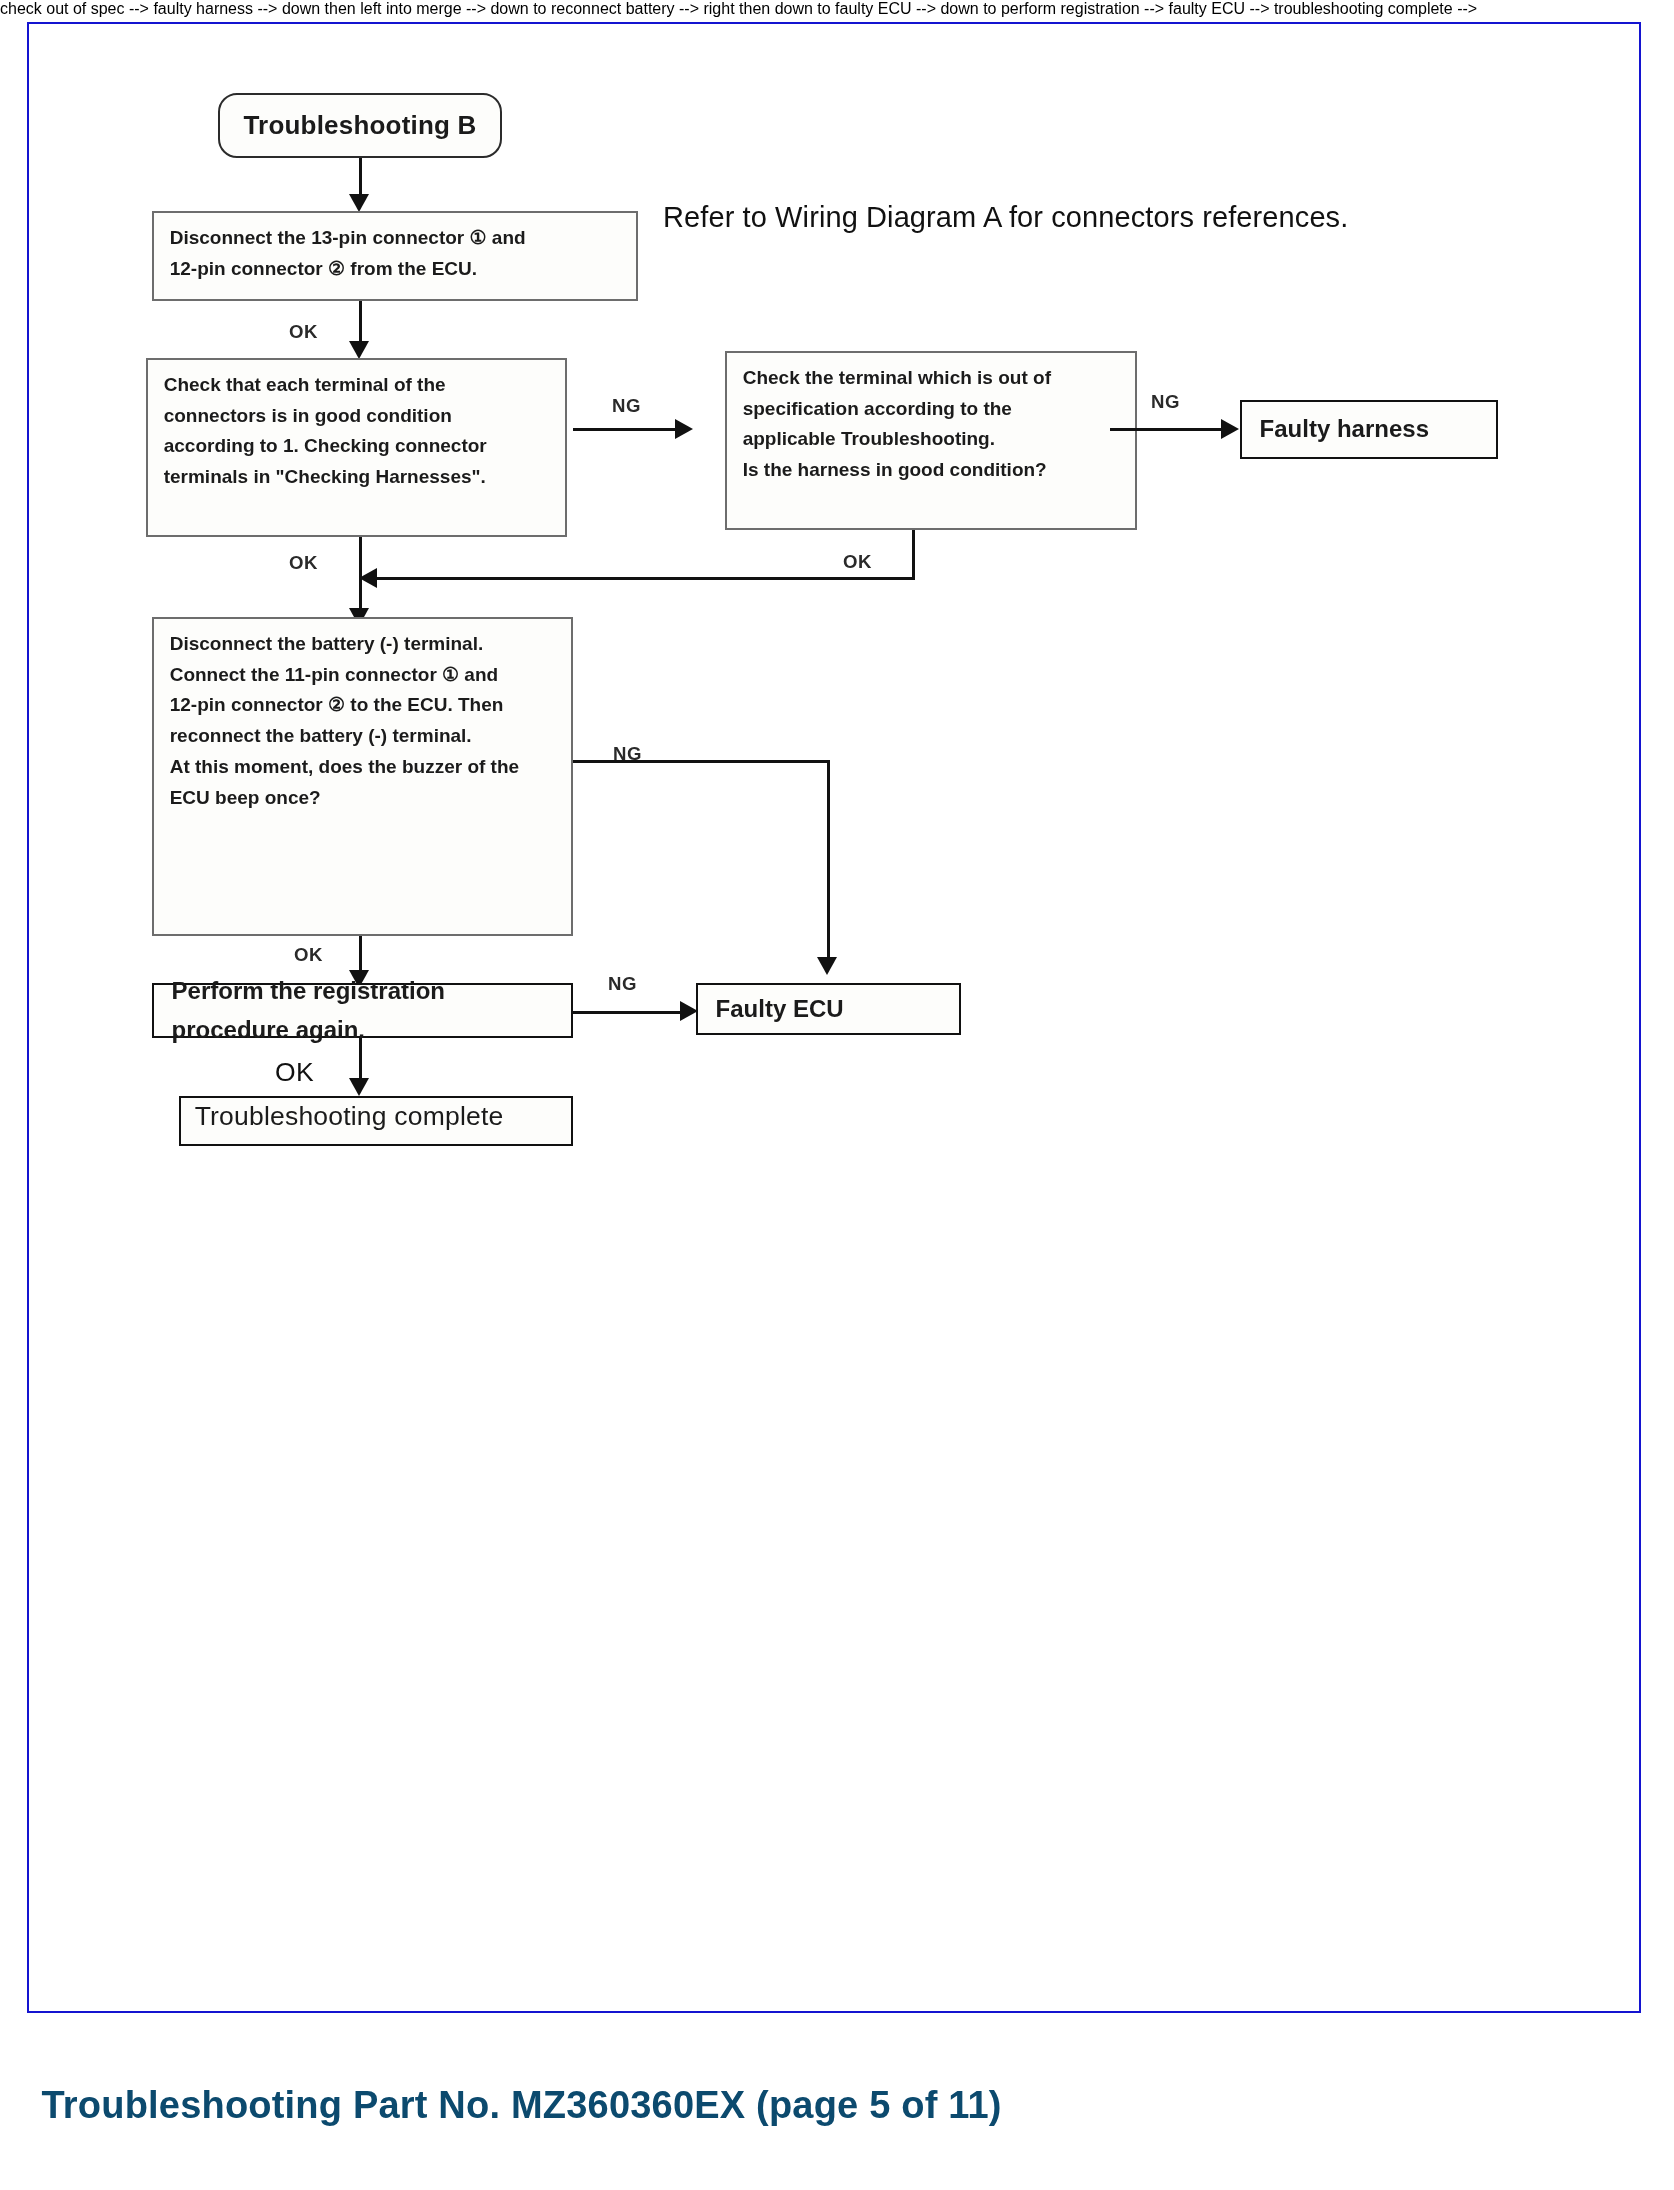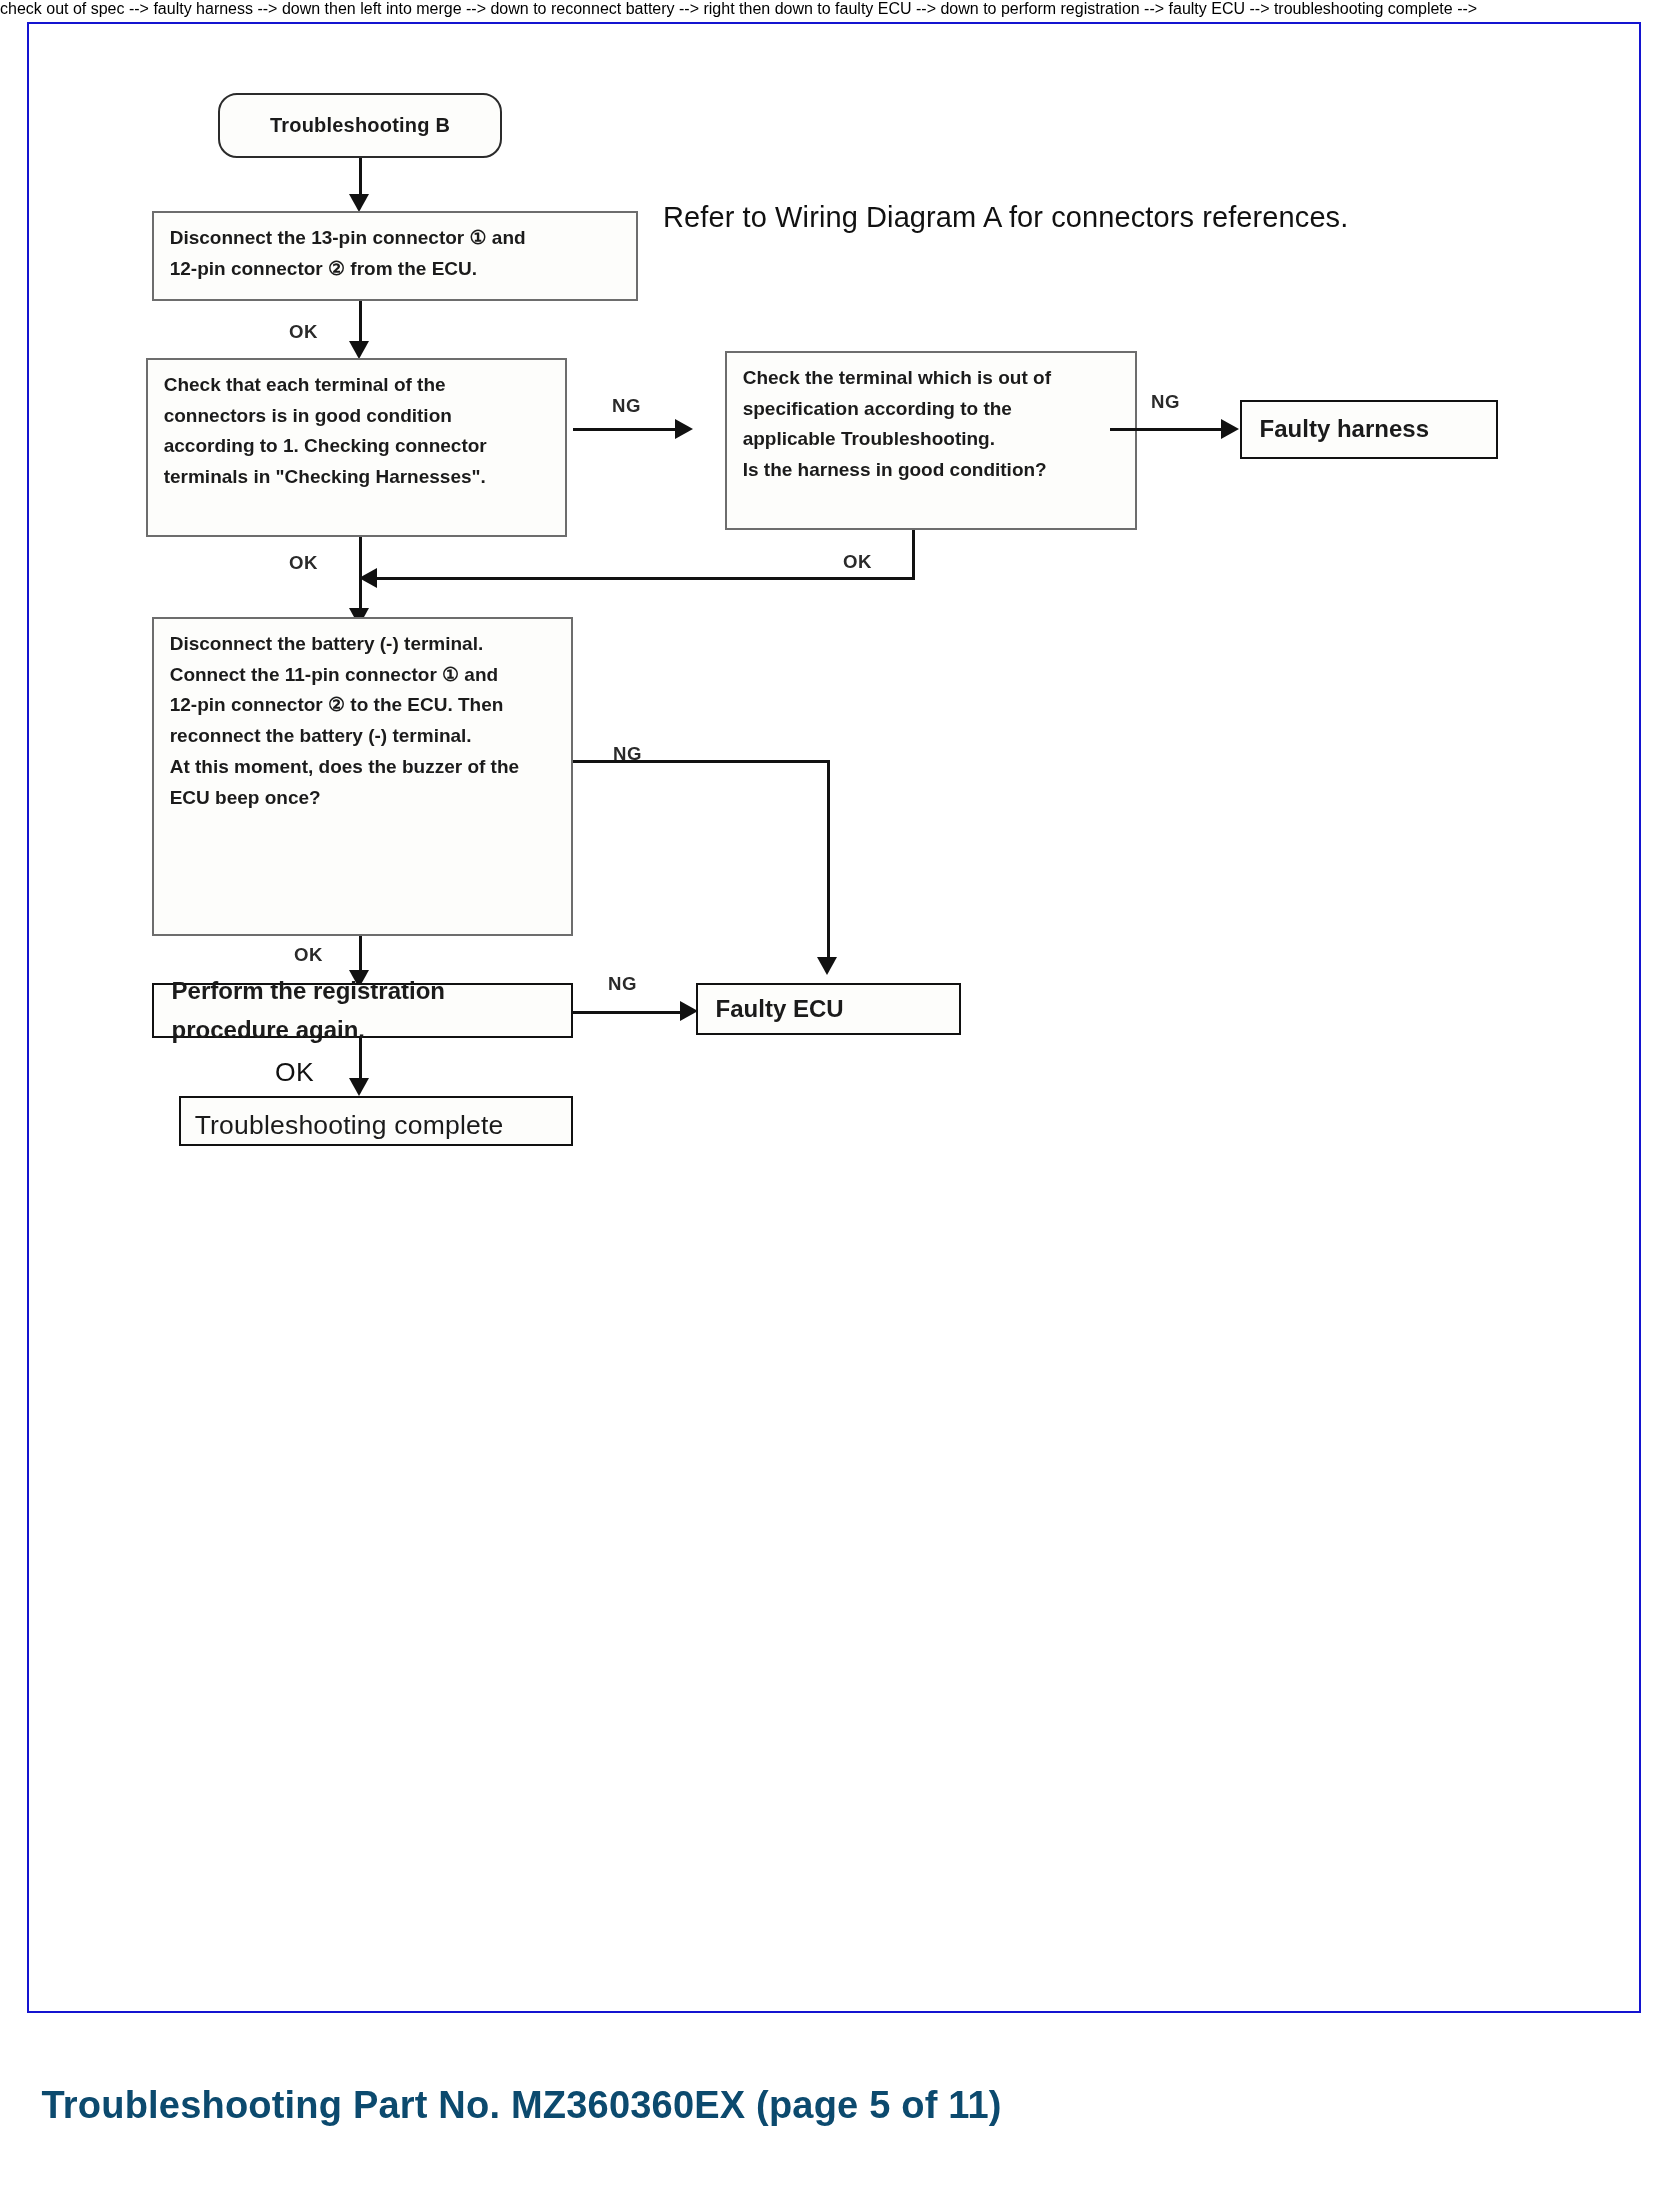--- a/index.html
+++ b/index.html
@@ -42,21 +42,21 @@
     display: block;
     width: 100%;
     white-space: pre-line;
   }
   
   .terminator {
     border: 2.9px solid #2b2b2b;
     border-radius: 19px;
     justify-content: center;
     text-align: center;
-    font-size: 20px;
+    font-size: 26px;
     font-weight: 600;
     letter-spacing: 0.2px;
   }
   
   .process {
     border: 2px solid #6d6d6d;
     font-size: 19px;
     font-weight: 600;
     padding: 9.8px 15.7px;
     align-items: flex-start;
@@ -67,21 +67,21 @@
     font-size: 24px;
     font-weight: 600;
     padding: 9.8px 17.6px;
     align-items: center;
   }
   .result-big {
     border: 2.9px solid #111111;
     font-size: 26.5px;
     font-weight: 400;
     padding: 5.9px 13.7px;
-    align-items: flex-start;
+    align-items: flex-end;
     letter-spacing: 0.2px;
   }
 
   
   .vline, .hline {
     position: absolute;
     background: #111111;
   }
   .vline { width: 2.9px; }
   .hline { height: 2.9px; }

